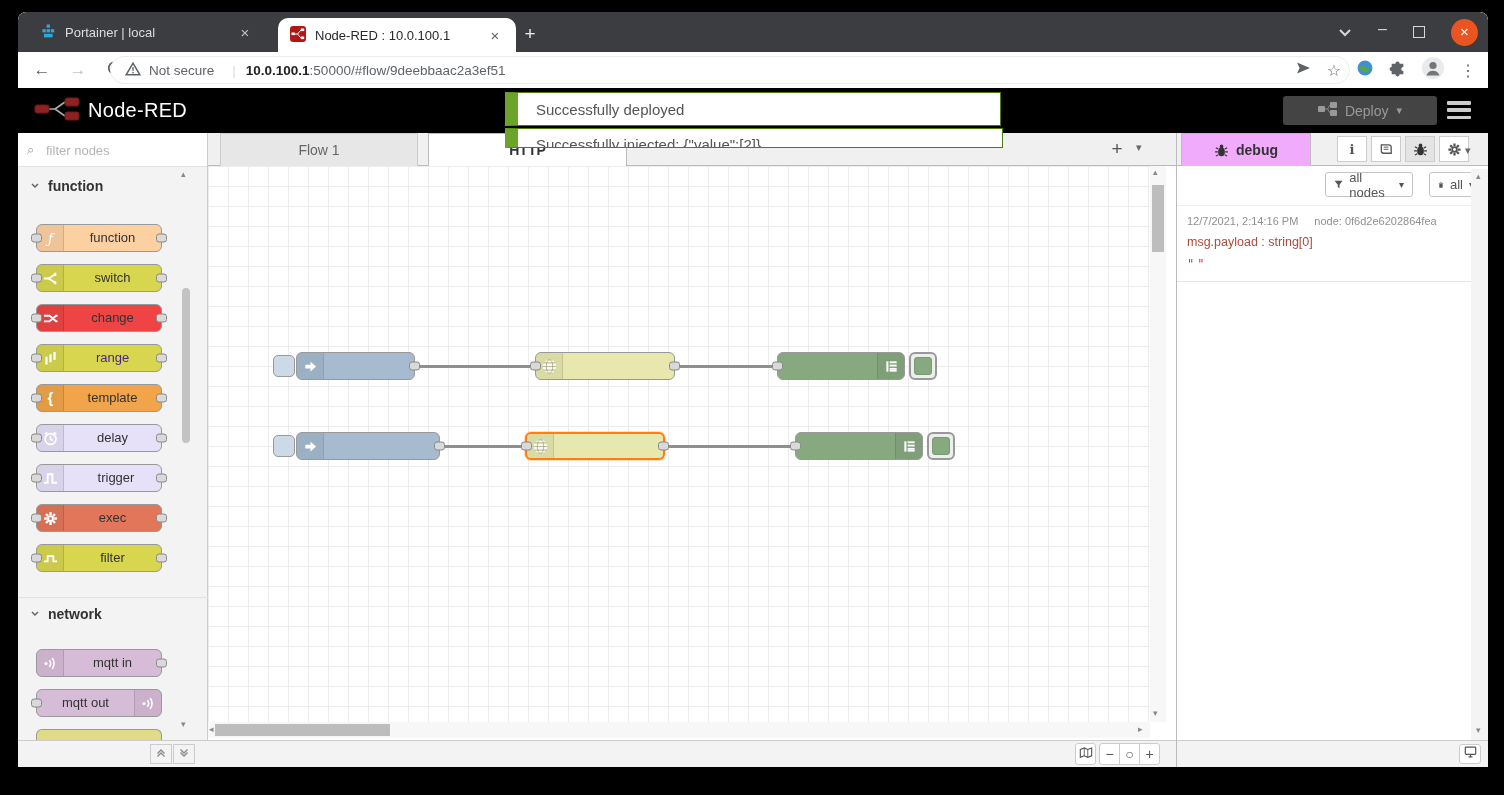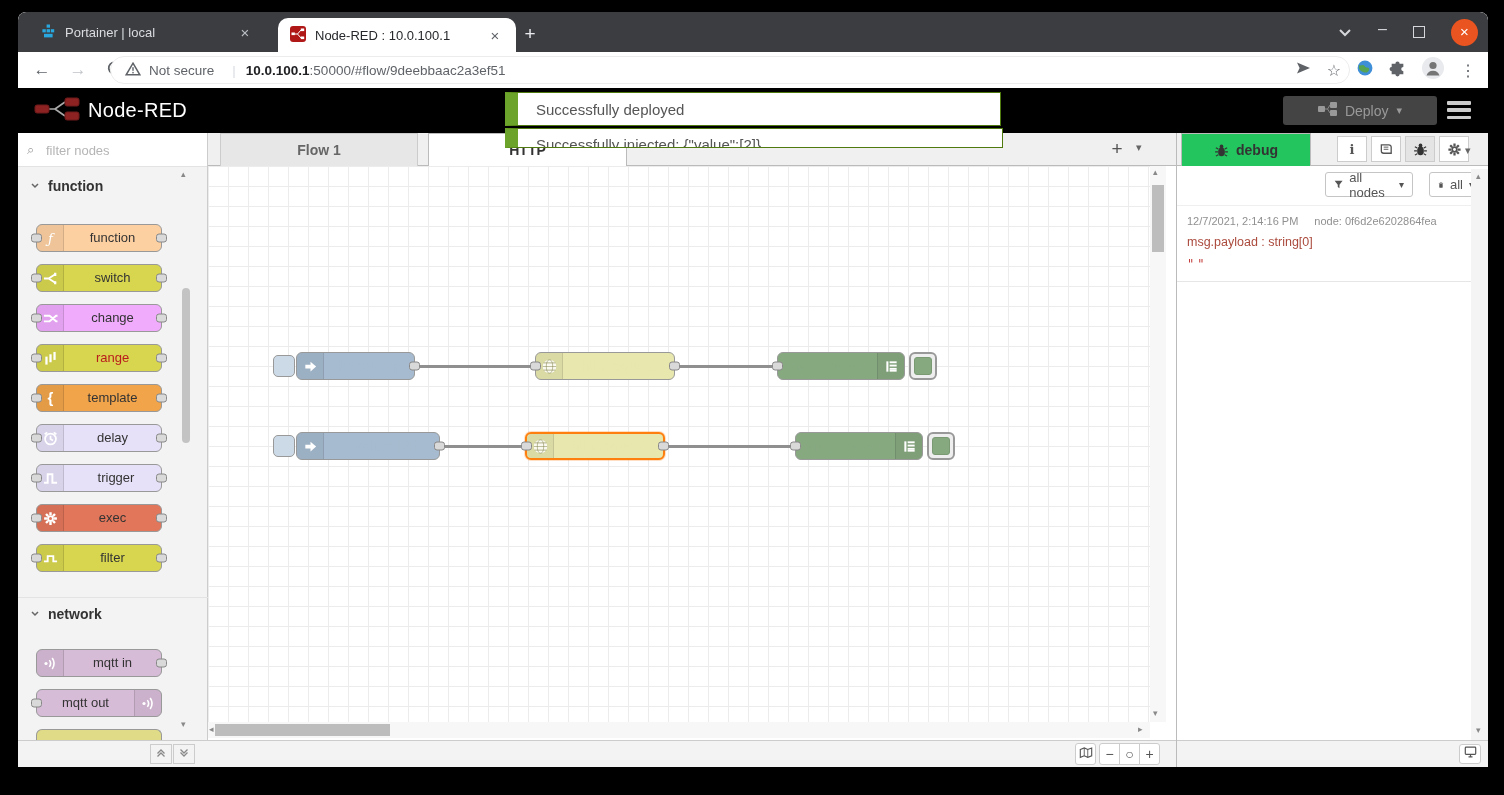--- a/index.html
+++ b/index.html
@@ -75,21 +75,21 @@
   .port { position:absolute; width:11px; height:9px; background:#d9d9d9; border:1px solid #888; border-radius:3px; top:50%; transform:translateY(-50%); }
   .port.pin { left:-6px; } .port.pout { right:-6px; }
   .pal-scroll { position:absolute; left:163px; top:0; width:10px; height:573px; }
   .pal-thumb { position:absolute; left:1px; top:121px; width:8px; height:155px; background:#c3c3c3; border-radius:4px; }
   .sarrow { position:absolute; font-size:9px; color:#888; left:0; }
 
   
   .wscol { position:absolute; left:190px; top:0; width:968px; height:634px; }
   .wtabbar { position:absolute; left:0; top:0; width:968px; height:33px; background:#f0f0f0; border-bottom:1px solid #bbb; }
   .wtab { position:absolute; top:0; height:33px; font-size:14px; display:flex; align-items:center; justify-content:center; }
-  .wtab.t0 { left:12px; width:198px; background:#e7e7e7; border:1px solid #ccc; border-bottom:none; color:#666;font-weight:bold; }
+  .wtab.t0 { left:12px; width:198px; background:#e7e7e7; border:1px solid #ccc; border-bottom:none; color:#666; }
   .wtab.t1 { left:220px; width:199px; background:#fff; border:1px solid #bbb; border-bottom:1px solid #fff; color:#333; font-weight:bold; height:34px; }
   .wt-add { position:absolute; left:897px; top:4px; width:24px; height:24px; color:#555; font-size:19px; text-align:center; line-height:23px; }
   .wt-list { position:absolute; left:928px; top:8px; color:#666; font-size:11px; }
   .canvas { position:absolute; left:0; top:33px; width:942px; height:556px; background-color:#fff;
             background-image:linear-gradient(#ececec 1px, transparent 1px),linear-gradient(90deg,#ececec 1px, transparent 1px);
             background-size:20px 20px; overflow:hidden; }
   .gutter { position:absolute; left:958px; top:33px; width:10px; height:572px; background:#fff; }
   .vscroll { position:absolute; left:942px; top:33px; width:16px; height:556px; background:#f7f7f7; }
   .vthumb { position:absolute; left:2px; top:19px; width:12px; height:67px; background:#bdbdbd; }
   .hscroll { position:absolute; left:0; top:589px; width:942px; height:16px; background:#f7f7f7; }
@@ -108,21 +108,21 @@
   .dbg-toggle { position:absolute; right:-33px; top:-1px; width:28px; height:28px; background:#eee; border:2px solid #999; border-radius:6px; }
   .dbg-toggle::after { content:""; position:absolute; inset:3px; background:#87a980; border:1px solid #7a9a74; border-radius:3px; }
   .wire { position:absolute; height:3px; background:#8f8f8f; border-radius:2px; }
 
   
   .cbtn { position:absolute; top:609px; width:21px; height:22px; background:#fff; border:1px solid #ccc; color:#555; text-align:center; line-height:20px; font-size:14px; }
 
   
   .dbgcol { position:absolute; left:1158px; top:0; width:312px; height:634px; background:#fff; border-left:1px solid #bbb; }
   .dtabbar { position:absolute; left:0; top:0; width:312px; height:33px; background:#f0f0f0; border-bottom:1px solid #bbb; }
-  .dtab { position:absolute; left:4px; top:0; width:130px; height:34px; background:#22c55e; border:1px solid #bbb; border-bottom:1px solid #fff; display:flex; align-items:center; justify-content:center; gap:7px; font-size:14px; font-weight:bold; color:#333; }
+  .dtab { position:absolute; left:4px; top:0; width:130px; height:34px; background:#f0abfc; border:1px solid #bbb; border-bottom:1px solid #fff; display:flex; align-items:center; justify-content:center; gap:7px; font-size:14px; font-weight:bold; color:#333; }
   .dico { position:absolute; top:3px; width:30px; height:26px; background:#fff; border:1px solid #ccc; display:flex; align-items:center; justify-content:center; }
   .dico.sel { background:#e4e4e4; }
   .dchev { position:absolute; left:288px; top:11px; color:#666; font-size:11px; }
   .dtools { position:absolute; left:0; top:33px; width:312px; height:36px; background:#fff; }
   .dbtn { position:absolute; top:6px; height:25px; border:1px solid #c5c5c5; border-radius:3px; background:#fff; color:#555; font-size:13px; display:flex; align-items:center; gap:6px; padding:0 8px; }
   .dmsg { position:absolute; left:0; top:72px; width:294px; border-bottom:1px solid #e6e6e6; border-top:1px solid #efefef; padding:9px 10px 10px 10px; }
   .dmeta { font-size:11px; color:#909090; display:flex; gap:16px; }
   .dprop { margin-top:8px; font-size:12.5px; color:#ab4a3d; }
   .dval { margin-top:8px; font-family:"DejaVu Sans Mono",monospace; font-size:12px; color:#c43c3c; letter-spacing:3px; }
   .dscroll { position:absolute; left:294px; top:36px; width:18px; height:571px; background:#f4f4f4; }
@@ -275,39 +275,39 @@
               <div class="icz left">
                 <svg width="15" height="15" viewBox="0 0 16 16" fill="none" stroke="#fff" stroke-width="2">
                   <path d="M1 8h5M6 8l7-4.5M6 8l7 4.5"></path>
                   <path d="M13 1.8v3.4M13 10.8v3.4" stroke-width="2.4"></path>
                 </svg>
               </div>
               <div class="plabel" style="color: rgb(51, 51, 51);">switch</div>
               <div class="port pin"></div>
               <div class="port pout"></div>
             </div>
-            <div class="pal-node" style="background: #f0abfc; color: rgb(216, 214, 79);">
+            <div class="pal-node" style="background: #ef4444; color: rgb(216, 214, 79);">
               <div class="icz left">
                 <svg width="15" height="15" viewBox="0 0 16 16" fill="none" stroke="#fff" stroke-width="2">
                   <path d="M1 5h6l7 6h1.5M1 11h6l7-6h1.5"></path>
                 </svg>
               </div>
               <div class="plabel" style="color: rgb(51, 51, 51);">change</div>
               <div class="port pin"></div>
               <div class="port pout"></div>
             </div>
             <div class="pal-node" style="background: rgb(216, 214, 79); color: rgb(216, 214, 79);">
               <div class="icz left">
                 <svg width="15" height="15" viewBox="0 0 16 16" fill="#fff">
                   <rect x="2.5" y="6" width="2.4" height="8.5"></rect>
                   <rect x="6.8" y="3.5" width="2.4" height="8.5"></rect>
                   <rect x="11.1" y="1" width="2.4" height="8.5"></rect>
                 </svg>
               </div>
-              <div class="plabel" style="color: #b91c1c;">range</div>
+              <div class="plabel" style="color: #4c1d95;">range</div>
               <div class="port pin"></div>
               <div class="port pout"></div>
             </div>
             <div class="pal-node" style="background: rgb(241, 164, 74); color: rgb(241, 164, 74);">
               <div class="icz left">
                 <svg width="15" height="15" viewBox="0 0 16 16">
                   <text x="8" y="13" text-anchor="middle" font-size="16" font-weight="bold" fill="#fff">{</text>
                 </svg>
               </div>
               <div class="plabel" style="color: rgb(51, 51, 51);">template</div>

